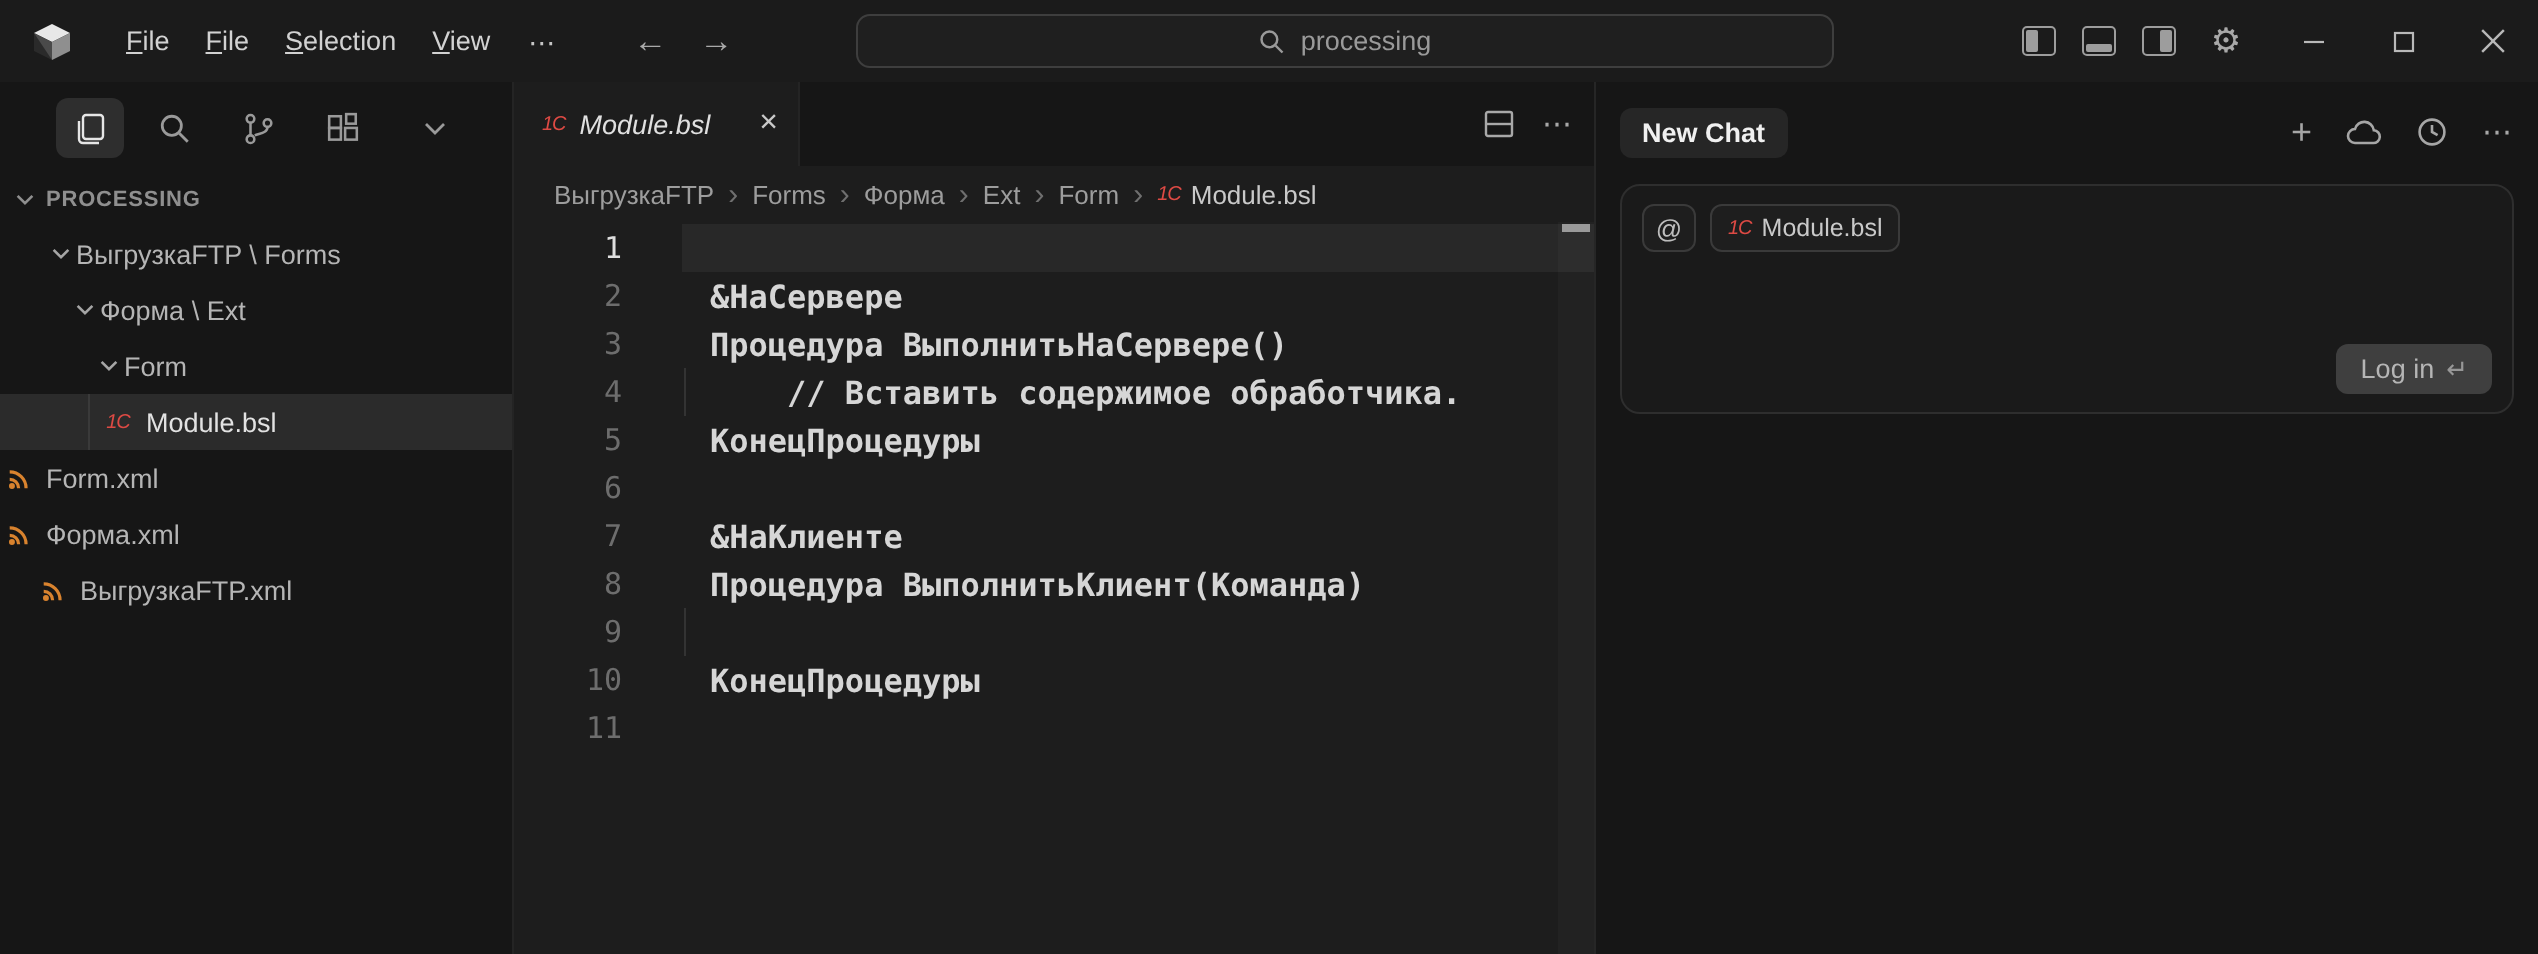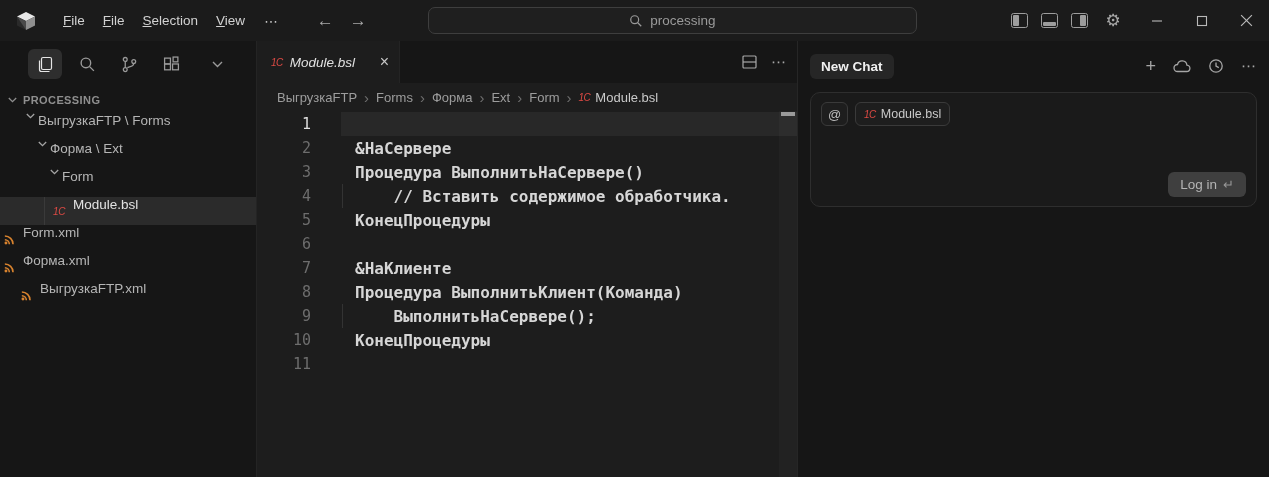--- a/index.html
+++ b/index.html
@@ -34,21 +34,21 @@
 
   
   .sidebar { width:256px; background:#161616; flex:none; position:relative; }
   .activitybar { height:46px; display:flex; align-items:center; padding-left:28px; gap:8px; }
   .act-btn { width:34px; height:30px; border-radius:6px; display:flex; align-items:center; justify-content:center; color:#9a9a9a; }
   .act-btn.active { background:#2e2e2e; color:#e6e6e6; }
   .act-chevron { color:#9a9a9a; margin-left:4px; }
   .section-header { height:26px; display:flex; align-items:center; padding-left:8px; gap:6px;
     color:#8f8f8f; font-size:11px; font-weight:700; letter-spacing:0.4px; }
   .tree { font-size:13.5px; color:#b5b5b5; }
-  .trow { height:28px; display:flex; position:relative; cursor:default; white-space:nowrap; }
+  .trow { height:28px; display:flex; align-items:center; position:relative; cursor:default; white-space:nowrap; }
   .trow .twisty { width:16px; display:flex; justify-content:center; color:#a5a5a5; flex:none; }
   .trow .ticon { width:18px; display:flex; justify-content:center; align-items:center; flex:none; margin-right:5px; }
   .trow.selected { background:#2b2b2b; color:#e2e2e2; }
   .tguide { position:absolute; left:44px; top:0; bottom:0; width:1px; background:#3a3a3a; }
 
   .icon-1c { font-size:10px; font-weight:400; font-style:italic; color:#dd4a44; letter-spacing:-0.5px; }
 
   
   .editor { width:541px; flex:none; background:#1d1d1d; border-left:1px solid #242424; display:flex; flex-direction:column; }
   .tabbar { height:42px; background:#161616; display:flex; align-items:stretch; position:relative; }
@@ -337,21 +337,20 @@
             <span class="ln">7</span>
             <span class="ctext">&amp;НаКлиенте</span>
           </div>
         <div class="crow">
             <span class="ln">8</span>
             <span class="ctext">Процедура ВыполнитьКлиент(Команда)</span>
           </div>
         <div class="crow">
             <span class="guide"></span>
             <span class="ln">9</span>
-            <span class="ctext">    ВыполнитьНаСервере();</span>
           </div>
         <div class="crow">
             <span class="ln">10</span>
             <span class="ctext">КонецПроцедуры</span>
           </div>
         <div class="crow">
             <span class="ln">11</span>
             <span class="ctext"></span>
           </div>
         <div class="ruler">

